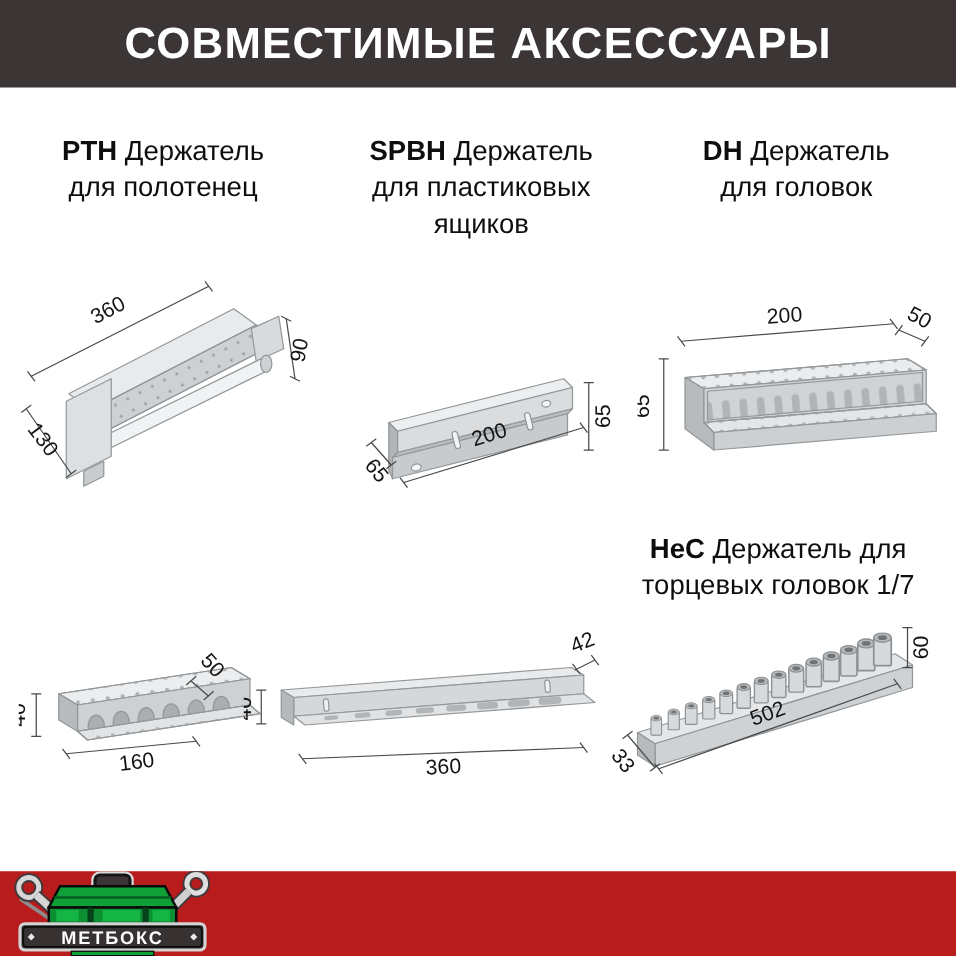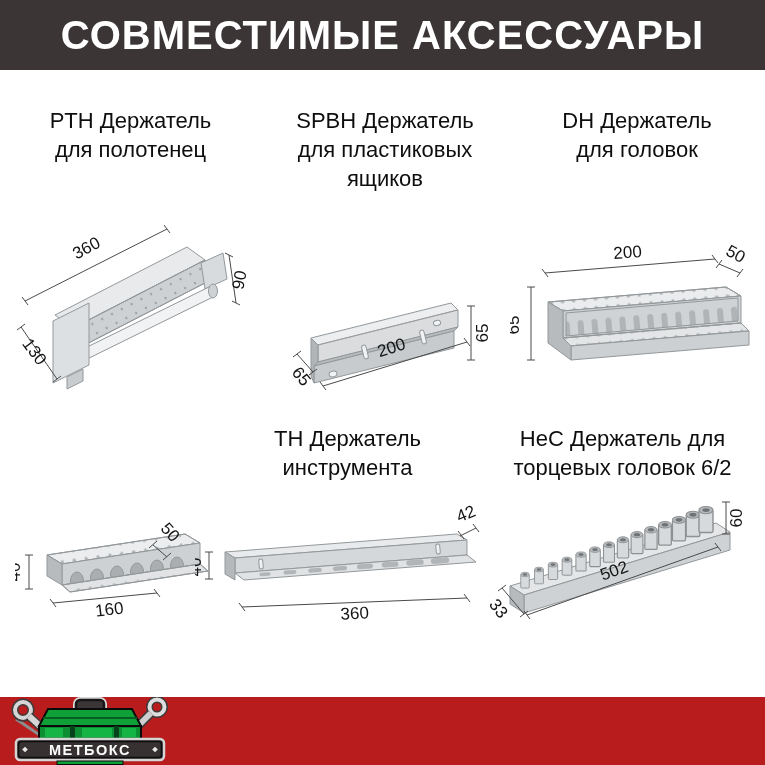--- a/index.html
+++ b/index.html
@@ -1,24 +1,24 @@
 <!DOCTYPE html>
 <html><head>
 <meta charset="utf-8">
 <style>
   *{box-sizing:border-box}
   html,body{margin:0;padding:0;background:#888}
   .poster{position:relative;width:765px;height:765px;background:#ffffff;overflow:hidden;
           font-family:"Liberation Sans",sans-serif}
   .hdr{position:absolute;left:0;top:0;width:765px;height:70px;background:#3B3536;
        display:flex;align-items:center;justify-content:center}
-  .hdr-title{color:#ffffff;font-size:40px;font-weight:bold;letter-spacing:1px;margin:0}
+  .hdr-title{color:#ffffff;font-size:35px;font-weight:bold;letter-spacing:1px;margin:0}
   .card{position:absolute}
   .ptitle{font-size:22px;line-height:1.32;color:#0e0e0e;text-align:center;margin:6px auto 0}
-  .ptitle b{font-weight:normal}
+  .ptitle b{font-weight:bold}
   .draw{position:absolute}
   .dim{font-size:17px;fill:#141414;font-family:"Liberation Sans",sans-serif}
   .dl{stroke:#4a4a4a;stroke-width:1;fill:none}
   .shape polygon,.shape rect,.shape ellipse{stroke:#93989b;stroke-width:1;stroke-linejoin:round}
   .ftr{position:absolute;left:0;bottom:0;width:765px;height:68px;background:#b91c1c}
   .logo{position:absolute;left:10px;bottom:0}
 </style>
 </head>
 <body>
 
@@ -165,24 +165,20 @@
         <line class="dl" x1="148" y1="55" x2="156" y2="48"></line>
       <text class="dim" text-anchor="middle" transform="translate(151,31) rotate(48)">50</text>
       <line class="dl" x1="38" y1="98" x2="142" y2="88"></line>
       <line class="dl" x1="35" y1="94" x2="41" y2="102"></line>
         <line class="dl" x1="139" y1="84" x2="145" y2="92"></line>
       <text class="dim" text-anchor="middle" transform="translate(95,110) rotate(-7)">160</text>
     </svg>
   </div>
 
   <div class="card" style="left:215px;top:418px;width:265px;height:230px">
-    <div class="ptitle" style="max-width:165px">
-      <b>TH</b>
-      <span>Держатель инструмента</span>
-    </div>
     <svg class="draw" style="left:-20px;top:87px" width="300" height="118" viewBox="0 0 300 118">
       <defs>
         <g id="thSlot">
             <rect x="-8" y="-2.5" width="16" height="5" rx="2.5" fill="#b2b5b8"></rect>
           </g>
       </defs>
       <g class="shape">
         <polygon points="30,47 262,29 272,35 40,53" fill="#e8eaeb"></polygon>
         <polygon points="40,53 272,35 272,50 40,68" fill="#d5d8da"></polygon>
         <rect x="-2" y="-5" width="4" height="10" rx="2" fill="#eff0f1" transform="translate(66,59) rotate(-5)"></rect>
@@ -209,21 +205,21 @@
       <line class="dl" x1="47" y1="102" x2="272" y2="93"></line>
       <line class="dl" x1="44" y1="98" x2="50" y2="106"></line>
         <line class="dl" x1="269" y1="89" x2="275" y2="97"></line>
       <text class="dim" text-anchor="middle" transform="translate(160,114) rotate(-3)">360</text>
     </svg>
   </div>
 
   <div class="card" style="left:480px;top:418px;width:285px;height:230px">
     <div class="ptitle" style="max-width:275px">
       <b>HeC</b>
-      <span>Держатель для торцевых головок 6/2</span>
+      <span>Держатель для торцевых головок 1/7</span>
     </div>
     <svg class="draw" style="left:0;top:64px" width="285" height="150" viewBox="0 0 285 150">
       <defs>
         <g id="sock">
           <rect x="-5" y="-16" width="10" height="16" rx="1" fill="#d7dadc" stroke="#8d9193" stroke-width="1"></rect>
           <ellipse cx="0" cy="-16" rx="5" ry="2.6" fill="#b6b9bc" stroke="#8d9193" stroke-width="0.8"></ellipse>
           <ellipse cx="0" cy="-16" rx="2.6" ry="1.4" fill="#6f7376"></ellipse>
         </g>
       </defs>
       <g class="shape">

